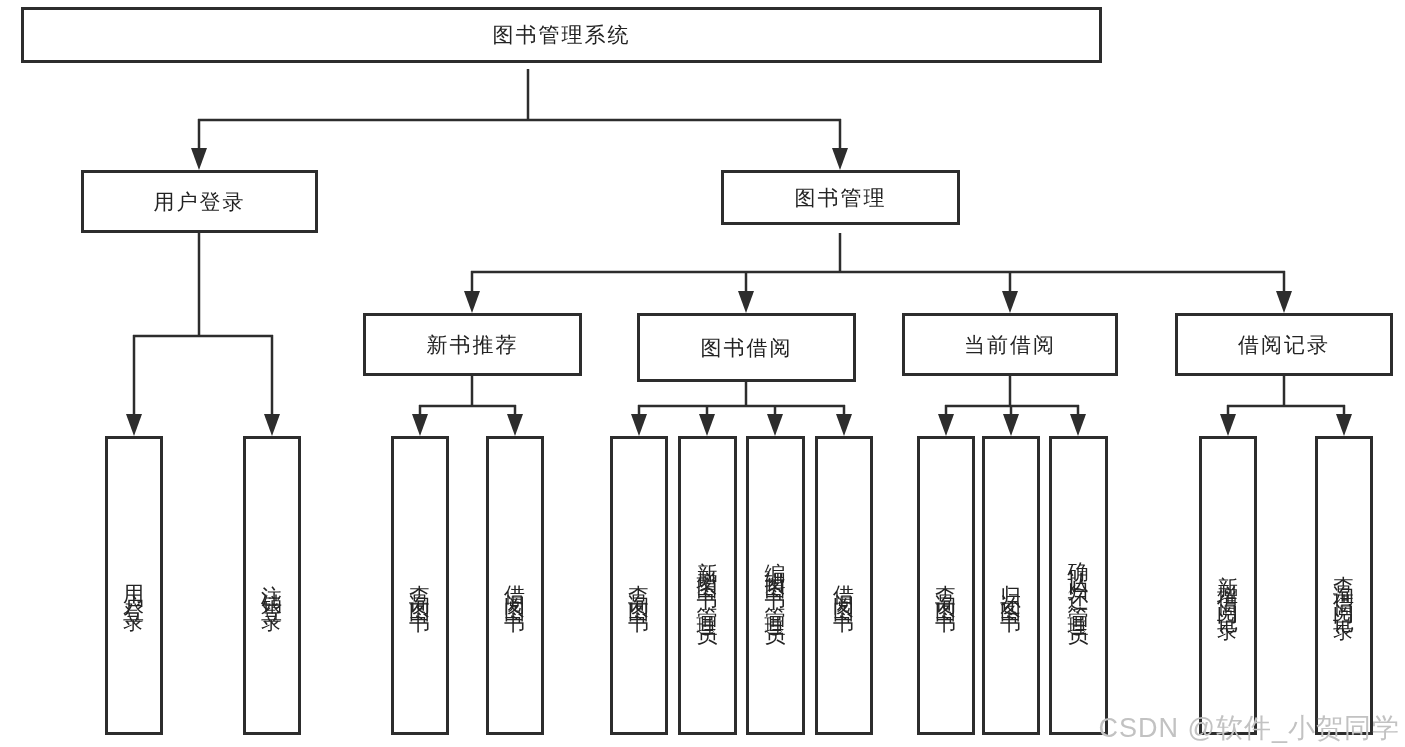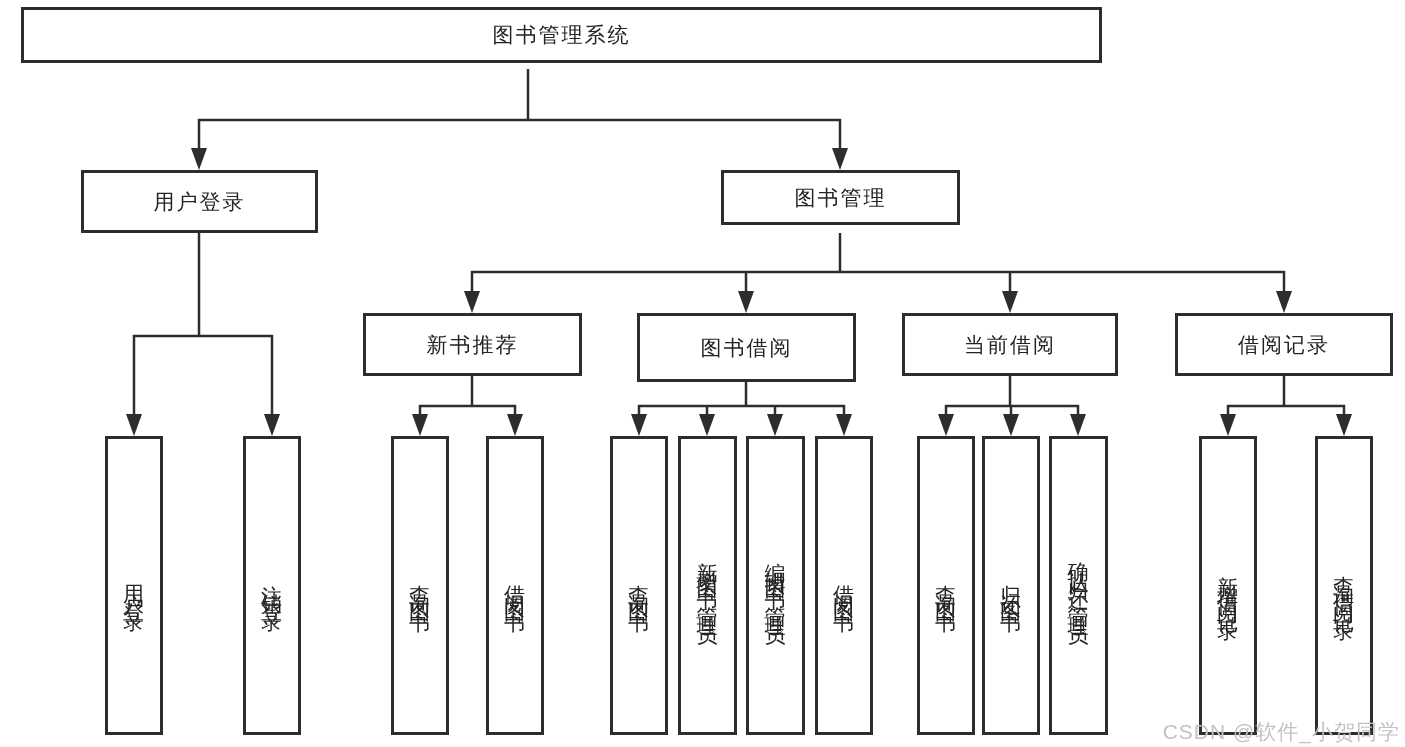--- a/index.html
+++ b/index.html
@@ -13,21 +13,21 @@
     border:3px solid #2d2d2d;display:flex;align-items:center;justify-content:center;
     z-index:2;
   }
   .hlabel{font-size:21px;color:#232323;letter-spacing:2px;white-space:nowrap;}
   .vlabel{
     writing-mode:vertical-lr;text-orientation:mixed;
     font-size:21px;color:#232323;letter-spacing:9px;line-height:1.1;
   }
   .watermark{
     position:absolute;right:5px;bottom:1px;z-index:3;
-    font-size:21px;color:#c2c2c2;letter-spacing:1px;white-space:nowrap;
+    font-size:27px;color:#c2c2c2;letter-spacing:1px;white-space:nowrap;
   }
 </style>
 </head>
 <body>
 
 <div class="canvas">
 
   <svg class="connectors" width="1405" height="747" viewBox="0 0 1405 747">
     <g stroke="#2d2d2d" stroke-width="2.5" fill="none">
 

